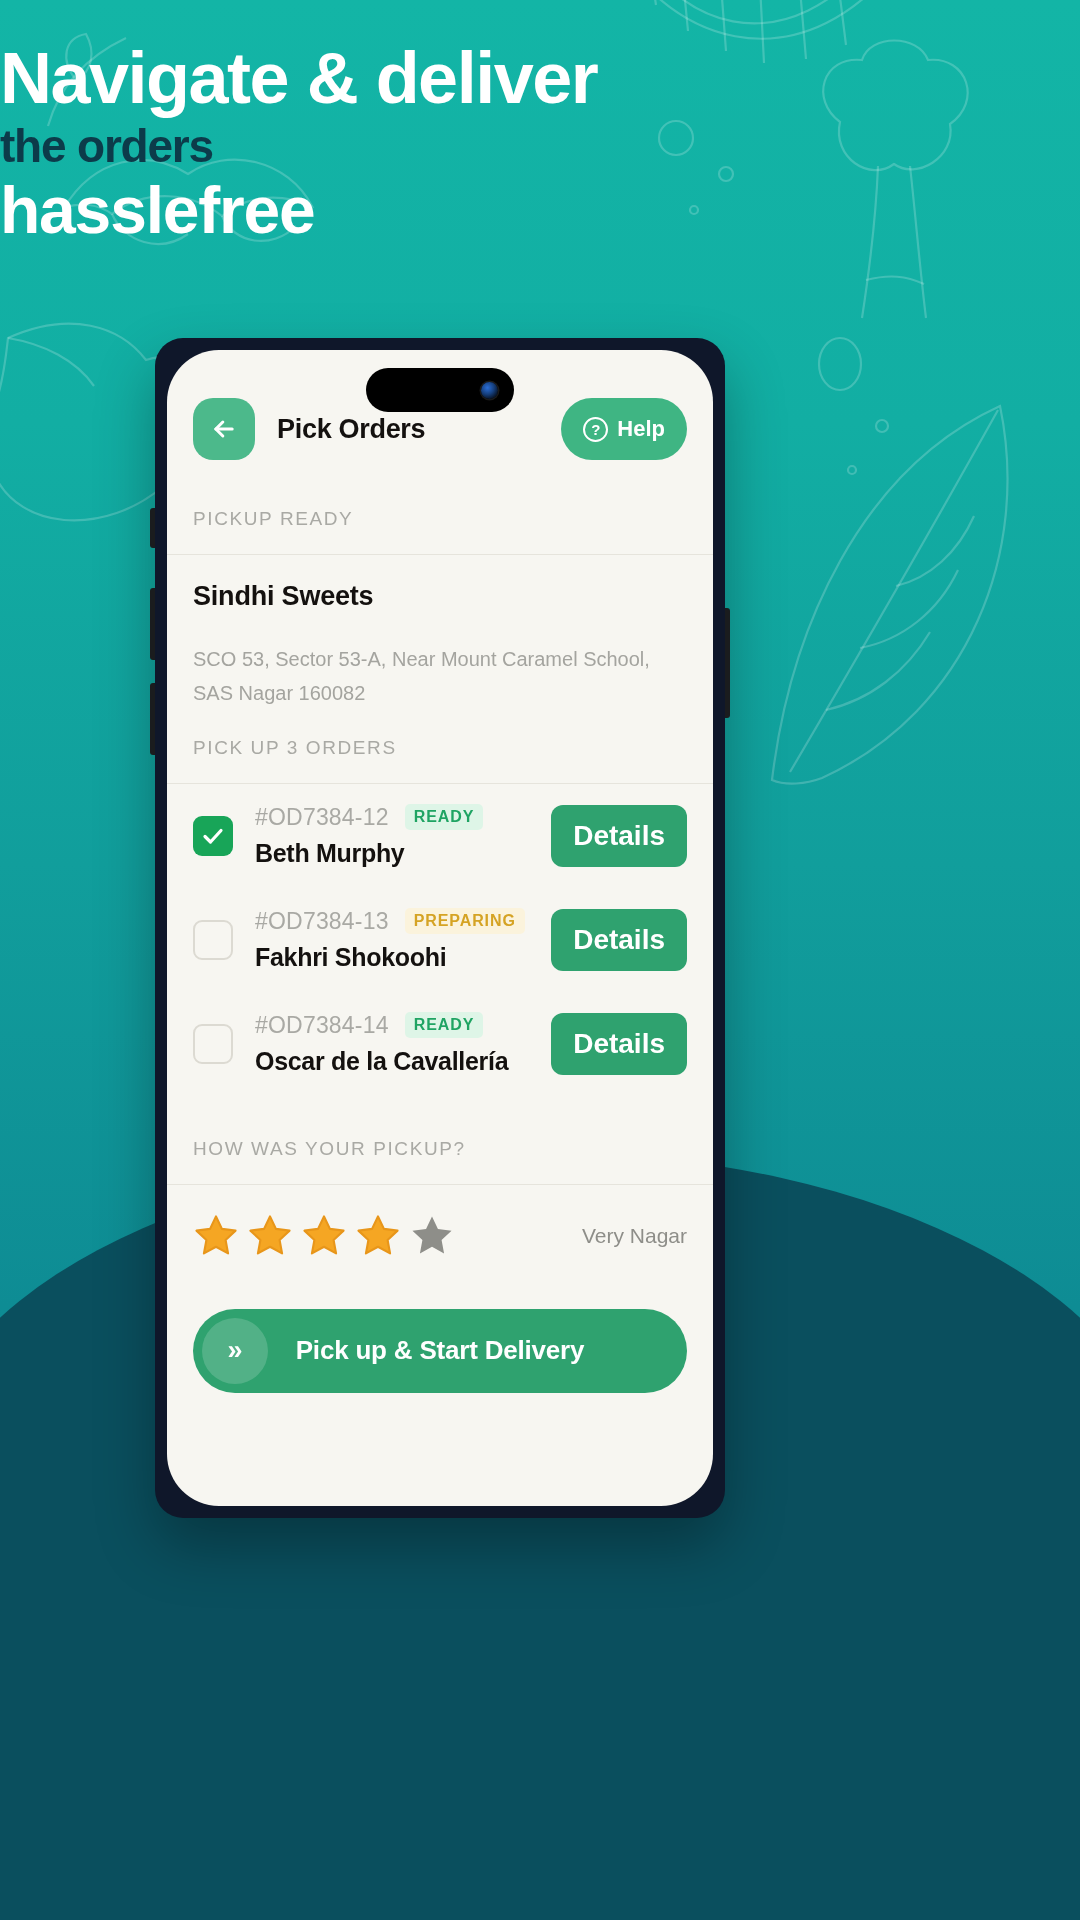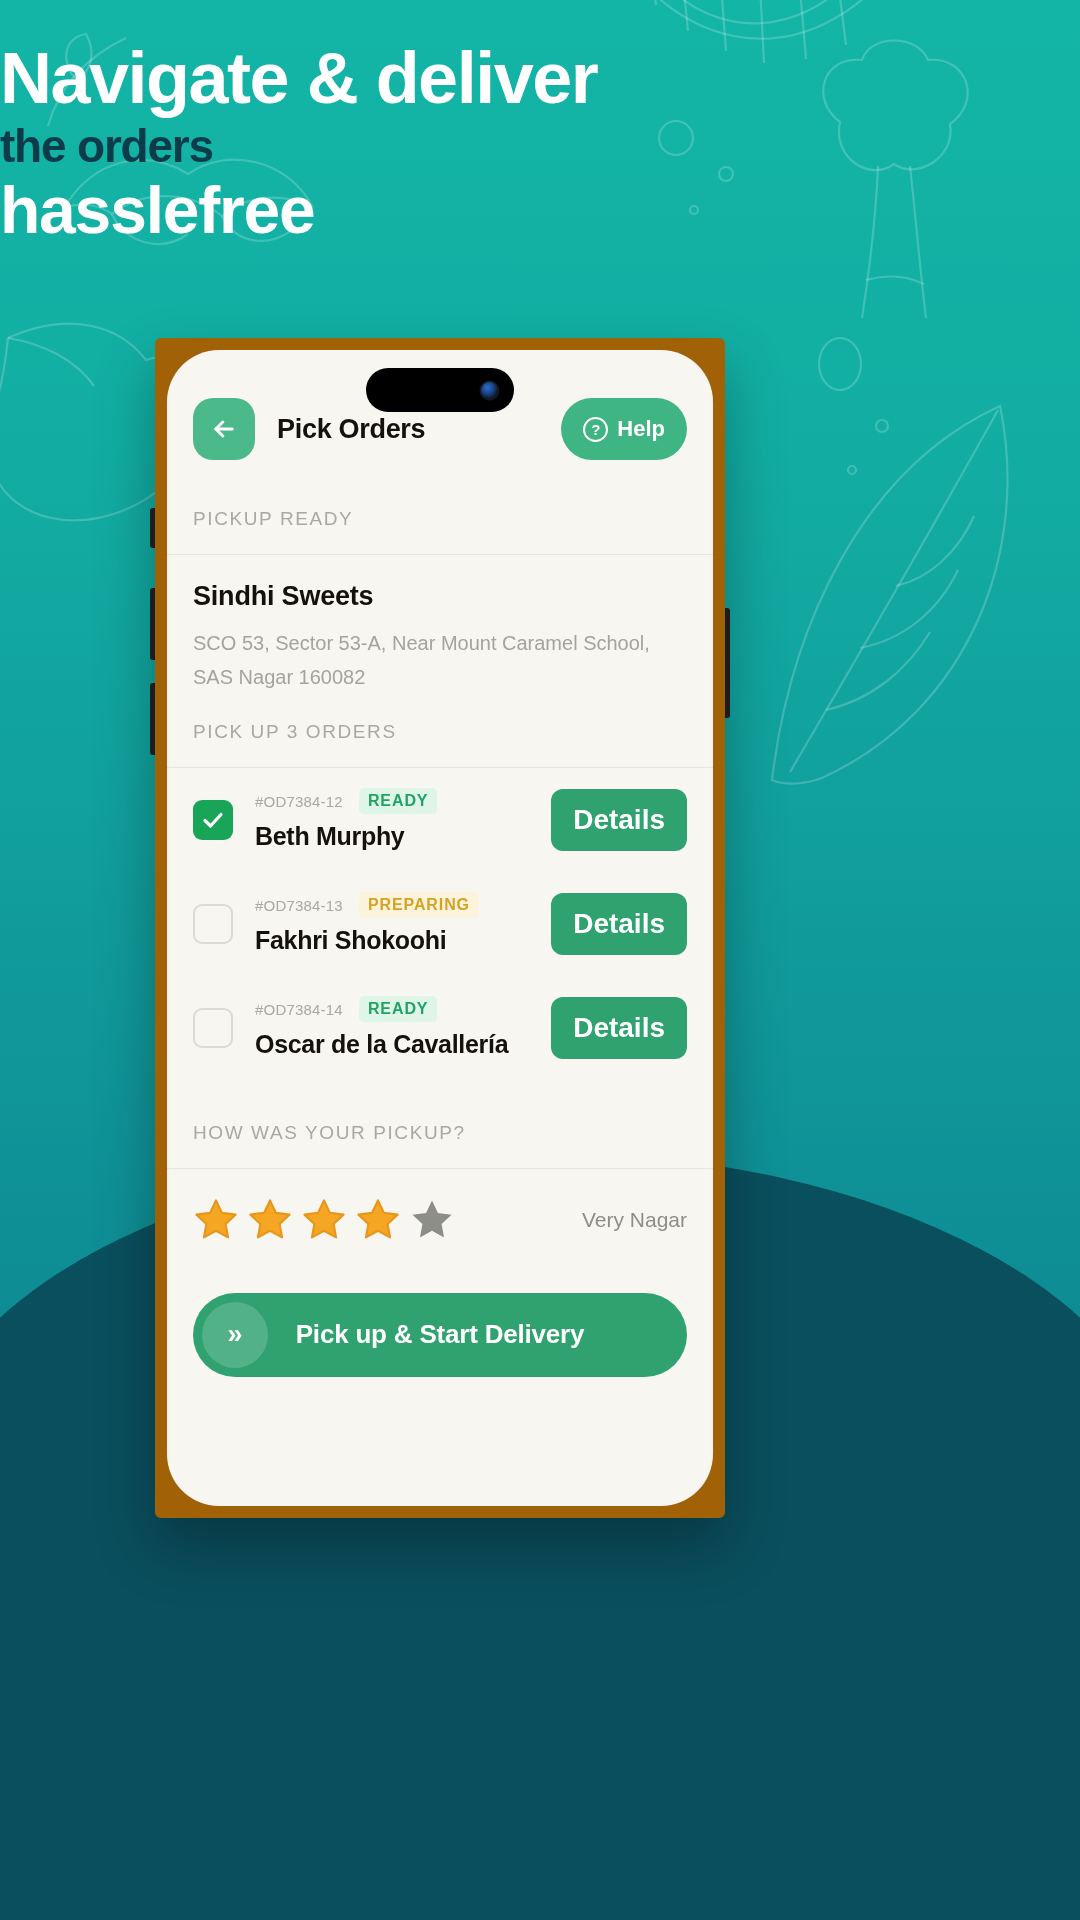--- a/index.html
+++ b/index.html
@@ -71,22 +71,22 @@
     margin-top: 6px;
   }
 
   
   .phone {
     position: absolute;
     left: 155px;
     top: 338px;
     width: 570px;
     height: 1180px;
-    background: #a16207;
-    border-radius: 6px;
+    background: #0f172a;
+    border-radius: 28px;
     padding: 12px;
     box-shadow: 0 28px 60px rgba(0,0,0,0.30);
     z-index: 6;
   }
   .phone-inner {
     position: relative;
     width: 100%;
     height: 100%;
     background: #F7F6F1;
     border-radius: 52px;
@@ -182,21 +182,21 @@
   .store {
     padding: 26px 26px 0 26px;
   }
   .store-name {
     font-size: 27px;
     font-weight: 700;
     color: #14110F;
     letter-spacing: -0.2px;
   }
   .store-addr {
-    margin-top: 14px;
+    margin-top: 30px;
     font-size: 20px;
     line-height: 1.72;
     color: #A4A49F;
   }
   .store-actions {
     display: flex;
     gap: 18px;
     margin-top: 26px;
     padding-bottom: 28px;
   }
@@ -224,21 +224,21 @@
     width: 40px; height: 40px;
     border-radius: 9px;
     flex: 0 0 auto;
     display: flex; align-items: center; justify-content: center;
   }
   .cbox.on { background: #18A558; }
   .cbox.on svg { width: 24px; height: 24px; }
   .cbox.off { border: 2px solid #DCDAD2; background: transparent; }
   .order-main { margin-left: 22px; flex: 1 1 auto; min-width: 0; }
   .order-meta { display: flex; align-items: center; gap: 16px; }
-  .order-id { font-size: 15px; color: #A9A9A4; letter-spacing: 0.2px; }
+  .order-id { font-size: 23px; color: #A9A9A4; letter-spacing: 0.2px; }
   .badge {
     font-size: 16px;
     font-weight: 700;
     letter-spacing: 0.9px;
     padding: 4px 9px;
     border-radius: 5px;
   }
   .badge.ready { color: #1FA463; background: #DEF5E7; }
   .badge.preparing { color: #D5A324; background: #FBF3DC; }
   .order-name {

